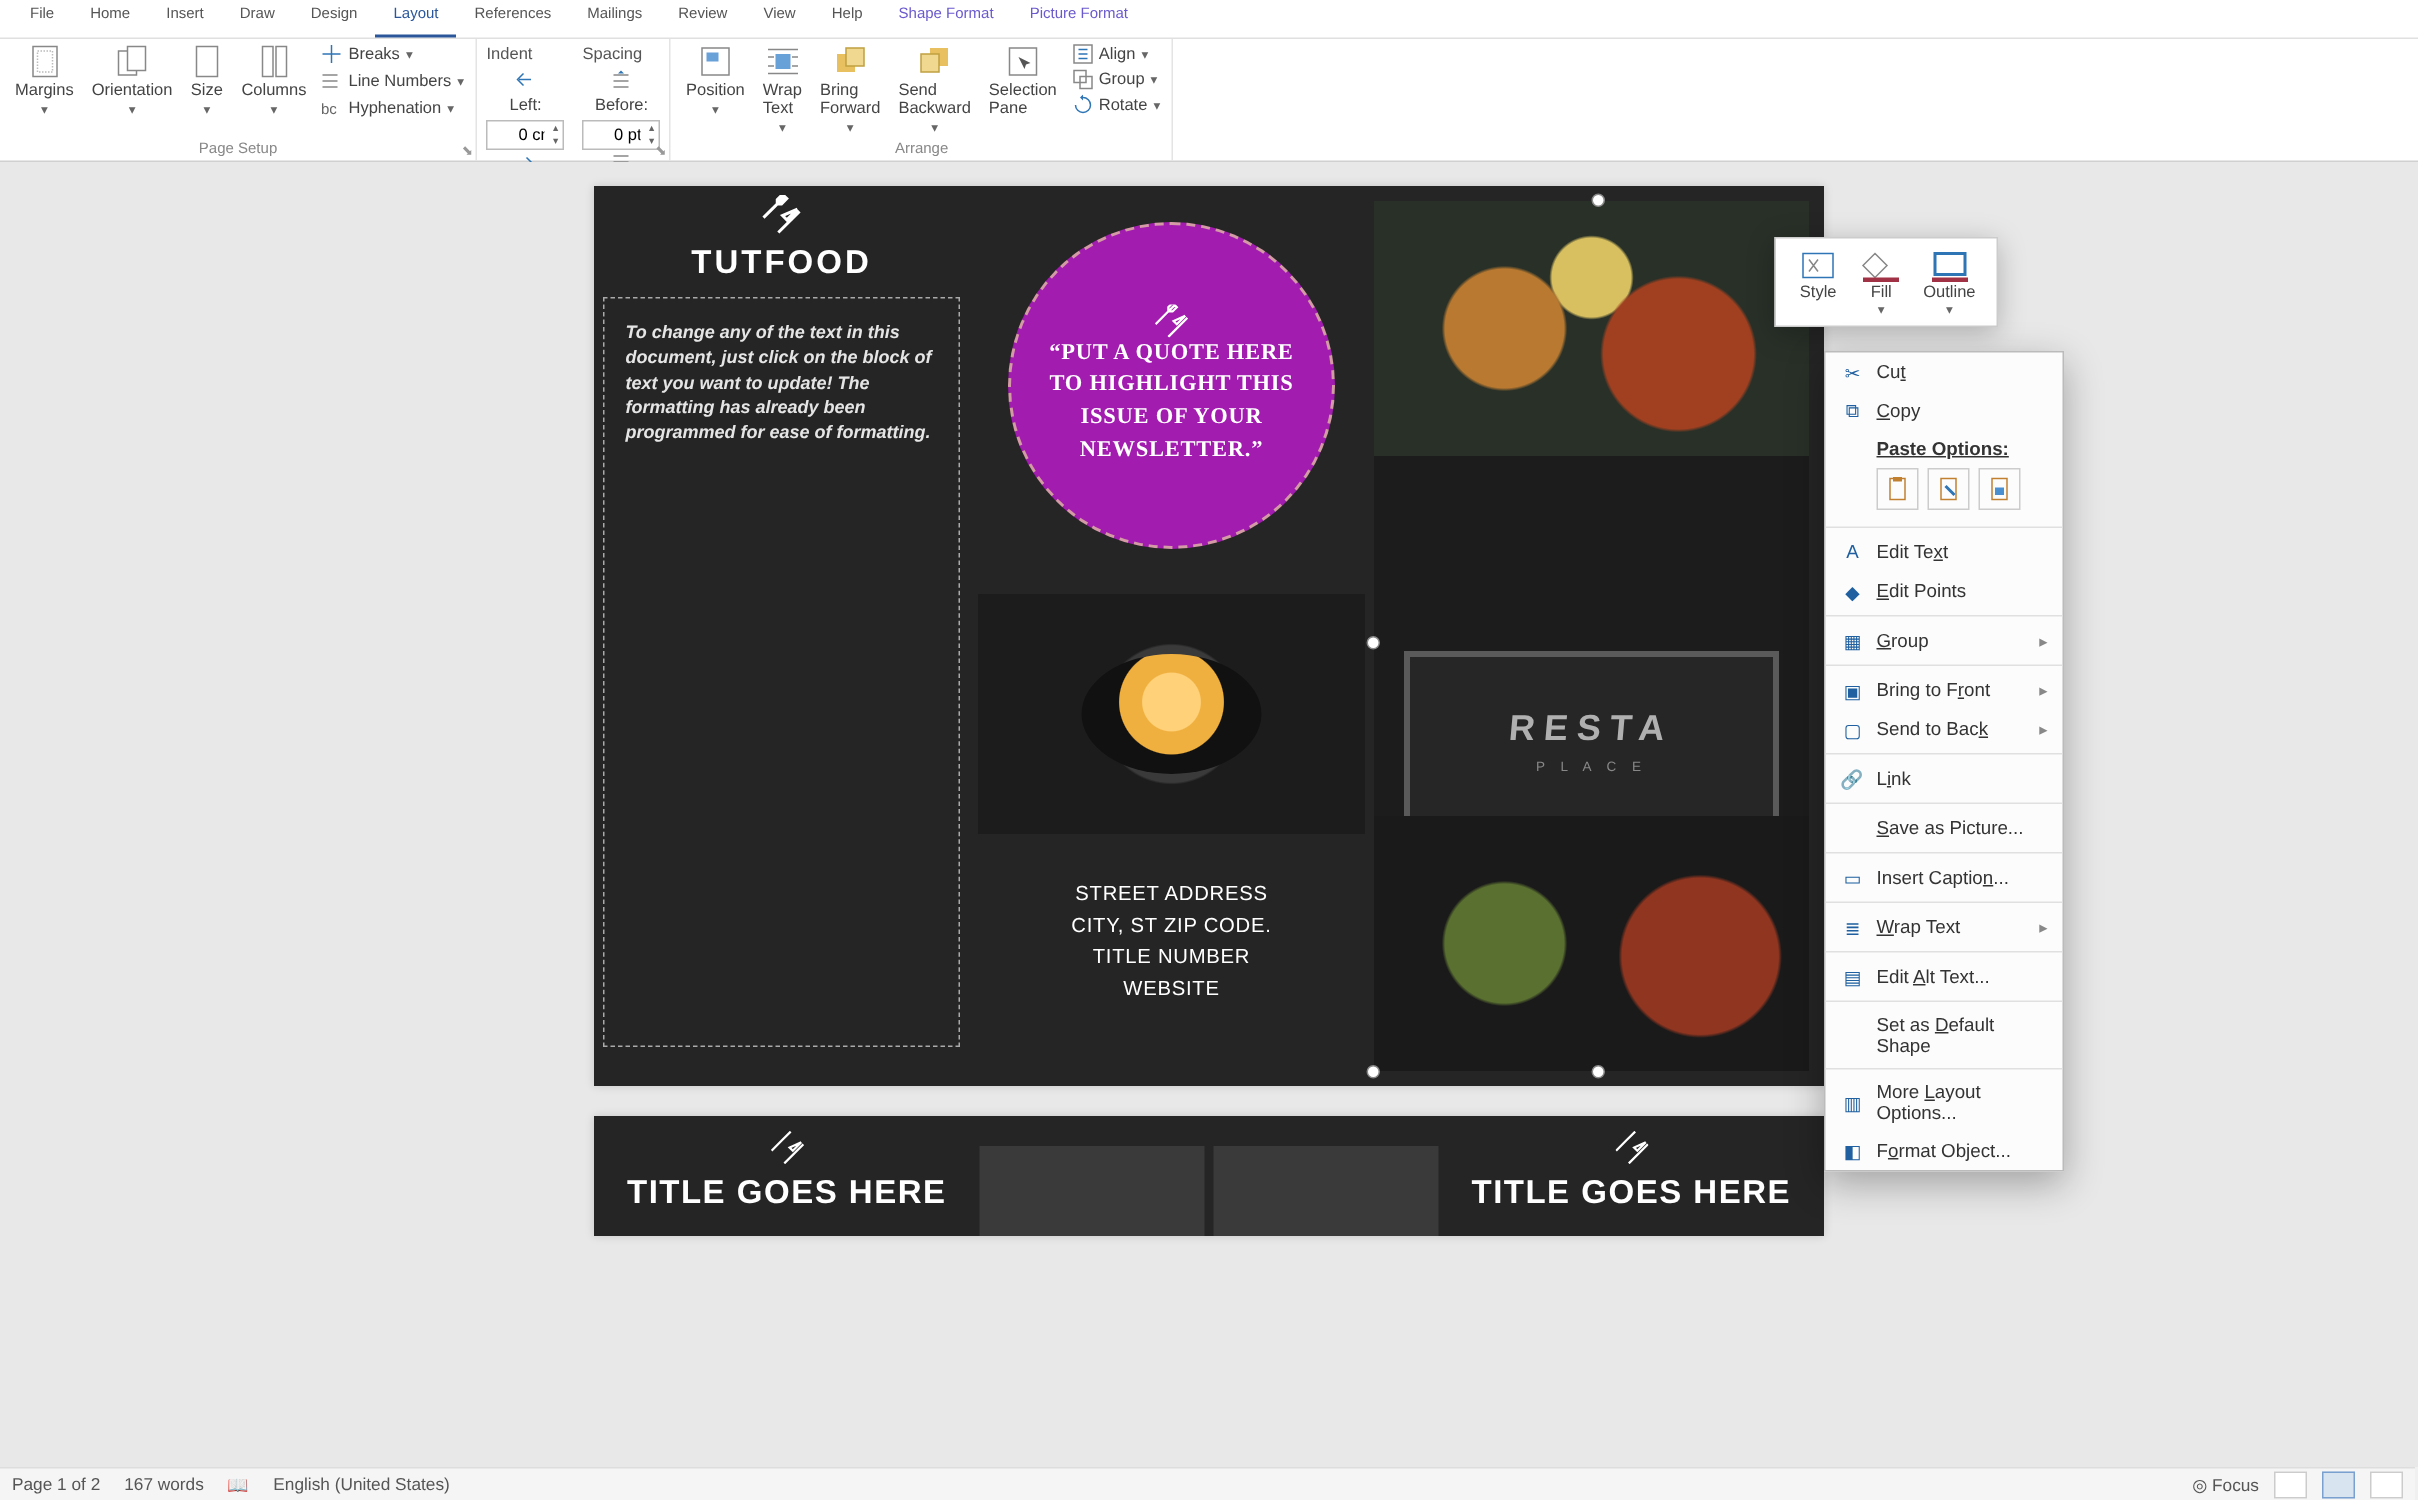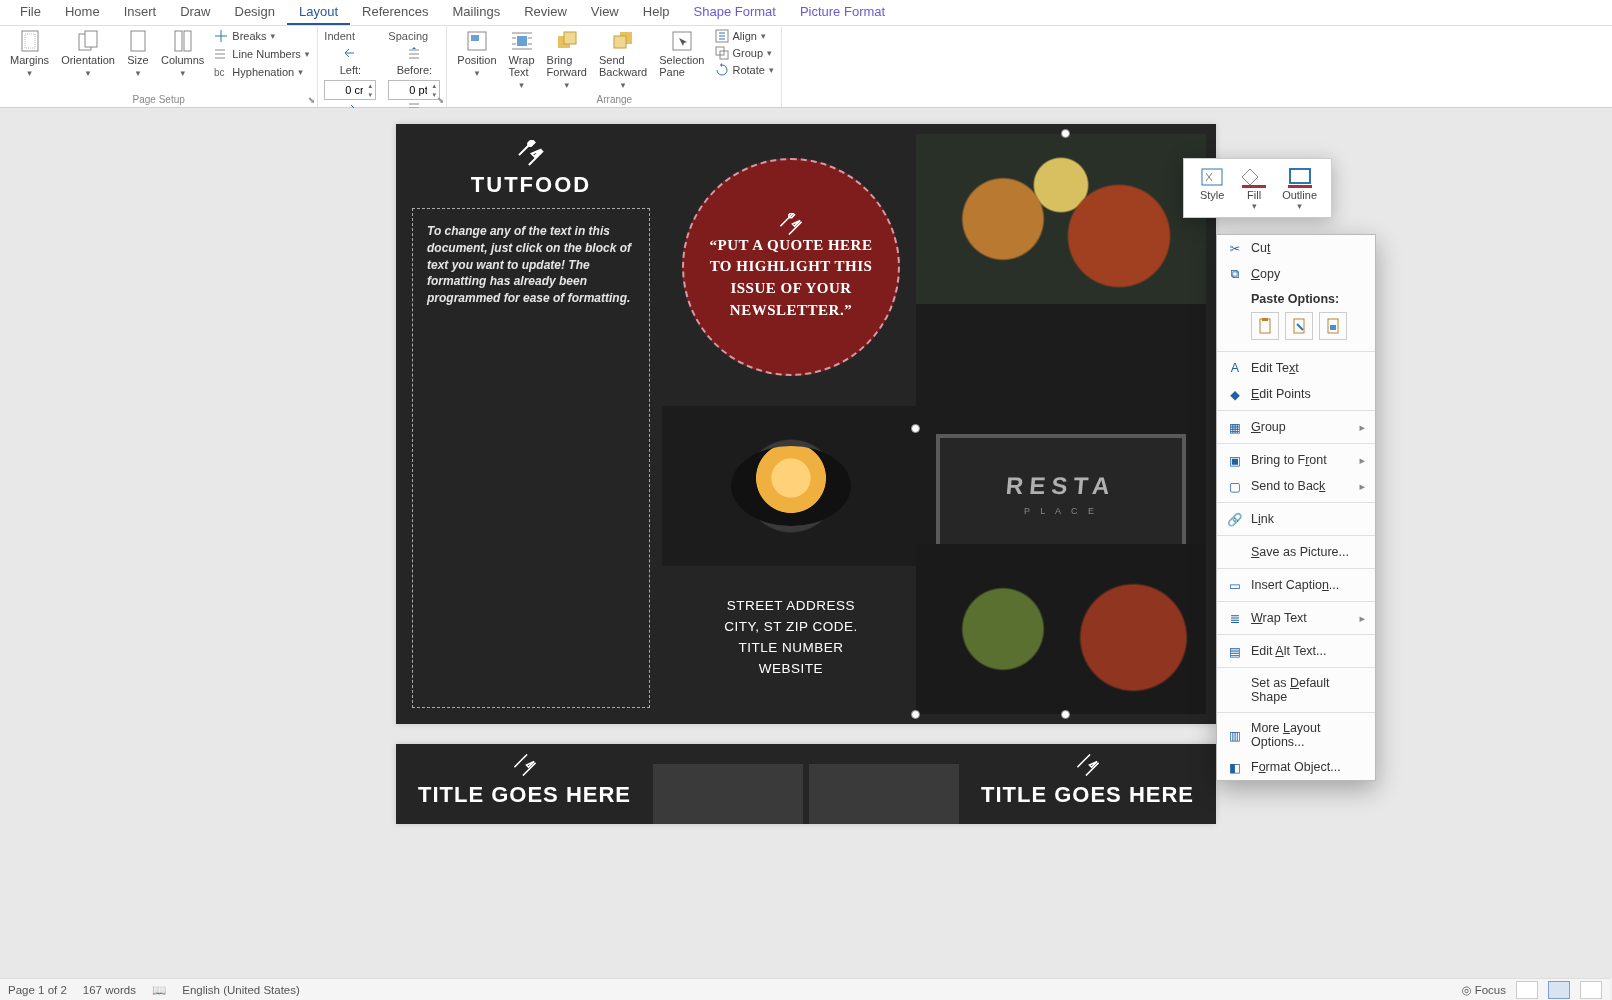--- a/index.html
+++ b/index.html
@@ -1,20 +1,20 @@
 <!DOCTYPE html>
 <html><head>
 <meta charset="utf-8">
 <style>
 * { box-sizing: border-box; margin: 0; padding: 0; font-family: "Segoe UI", Arial, sans-serif; }
 body { background: #f0f0f0; overflow: hidden; }
 
 
 .ribbon-tabs { background: #fff; display: flex; padding: 0 8px; height: 26px; border-bottom: 1px solid #e0e0e0; }
-.ribbon-tabs .tab { padding: 4px 12px; font-size: 13px; color: #555; cursor: pointer; }
+.ribbon-tabs .tab { padding: 4px 12px; font-size: 10px; color: #555; cursor: pointer; }
 .ribbon-tabs .tab.active { color: #2b579a; border-bottom: 2px solid #2b579a; }
 .ribbon-tabs .tab.contextual { color: #6a5acd; }
 
 
 .ribbon { background: #fff; display: flex; border-bottom: 1px solid #d0d0d0; height: 82px; }
 .ribbon-group { border-right: 1px solid #e4e4e4; padding: 2px 6px; display: flex; flex-direction: column; justify-content: space-between; position: relative; }
 .ribbon-group .buttons { display: flex; gap: 4px; flex: 1; align-items: flex-start; }
 .ribbon-group .glabel { font-size: 10px; color: #888; text-align: center; margin-top: 2px; }
 .rbig { display: flex; flex-direction: column; align-items: center; padding: 2px 4px; font-size: 11px; color: #444; cursor: pointer; gap: 2px; }
 .rbig svg, .rbig .ic { width: 22px; height: 22px; }
@@ -29,35 +29,35 @@
 .ip-col .hdr { font-size: 11px; color: #555; margin-bottom: 4px; }
 .ip-row { display: flex; align-items: center; gap: 4px; font-size: 11px; color: #444; margin-bottom: 2px; flex-direction: column; }
 .ip-row svg { width: 14px; height: 14px; flex-shrink: 0; }
 .arr-col { display:flex; flex-direction: column; gap:1px; }
 .caret { font-size: 9px; color: #666; }
 .dl-icon { position: absolute; right: 2px; bottom: 2px; font-size: 9px; color: #999; cursor: pointer; }
 
 
 .canvas { position: absolute; top: 108px; left: 0; right: 0; bottom: 22px; background: #e8e8e8; overflow: auto; display: flex; flex-direction: column; align-items: center; }
 .page { background: #fff; width: 820px; margin: 16px auto 20px; position: relative; box-shadow: 0 0 6px rgba(0,0,0,0.15); }
-.page1content { display: flex; padding: 10px; background: #252525; height: 600px; position: relative; }
+.page1content { display: flex; background: #252525; height: 600px; position: relative; }
 .handle { width: 9px; height: 9px; background: #fff; border: 1px solid #888; border-radius: 50%; position: absolute; }
 .page .handle.tl { top: 4px; left: 4px; } .page .handle.tm { top: 4px; left: 50%; }
 .page .handle.ml { top: 50%; left: 4px; } .page .handle.bm { bottom: 4px; left: 50%; }
 
 .col { flex: 1; padding: 6px; position: relative; }
 .col.left { flex: 0 0 250px; }
 .col.mid { flex: 0 0 270px; }
 
 .logo-ic { display: flex; justify-content: center; }
 .brand { color: #fff; font-weight: 700; font-size: 22px; letter-spacing: 2px; text-align: center; margin-top: 6px; }
 .textbox-dashed { border: 1px dashed #aaa; padding: 14px; margin-top: 10px; min-height: 500px; }
 .textbox-dashed p { color: #e5e5e5; font-size: 12px; font-style: italic; font-weight: 600; line-height: 1.4; }
 
-.quote-circle { width: 218px; height: 218px; border-radius: 50%; background: #7f1d1d; border: 2px dashed #d49aa5; margin: 18px auto 0; display: flex; flex-direction: column; align-items: center; justify-content: center; padding: 24px; text-align: center; }
+.quote-circle { width: 218px; height: 218px; border-radius: 50%; background: #a21caf; border: 2px dashed #d49aa5; margin: 18px auto 0; display: flex; flex-direction: column; align-items: center; justify-content: center; padding: 24px; text-align: center; }
 .quote-circle .q { color: #fff; font-size: 15px; font-weight: 600; letter-spacing: .5px; line-height: 1.45; font-family: Georgia, serif; }
 .food-img { width: 100%; height: 160px; margin-top: 30px; background: radial-gradient(circle at 50% 50%, #3a3a3a 0 30%, #1c1c1c 31% 100%); position: relative; }
 .food-img::after { content:""; position:absolute; left:50%; top:50%; width:120px; height:80px; transform:translate(-50%,-50%); border-radius:50%; background: radial-gradient(circle at 50% 40%, #ffd27a 0 25%, #f0b040 26% 45%, #111 46% 100%); }
 .address-block { color: #fff; text-align: center; font-size: 13.5px; letter-spacing: .5px; margin-top: 30px; line-height: 1.55; }
 
 .cover-img { position: absolute; top:10px; bottom:10px; right:10px; width: 290px; background: #1c1c1c; }
 .cover-img::before { content:""; position:absolute; left:0; top:0; right:0; height:170px; background: radial-gradient(circle at 30% 50%, #b97930 0 18%, transparent 19%), radial-gradient(circle at 70% 60%, #a14020 0 22%, transparent 23%), radial-gradient(circle at 50% 30%, #d8c060 0 14%, transparent 15%), #283028; }
 .cover-img::after { content:""; position:absolute; left:0; right:0; bottom:0; height:170px; background: radial-gradient(circle at 30% 50%, #5a7030 0 18%, transparent 19%), radial-gradient(circle at 75% 55%, #903520 0 22%, transparent 23%), #1a1a1a; }
 .cover-img .handle { z-index: 3; }
 .cover-img .handle.ctl { top:-5px; left:50%; } 
@@ -77,21 +77,21 @@
 
 .mini-toolbar { position: absolute; top: 158px; right: 280px; background: #fff; border: 1px solid #ccc; box-shadow: 0 4px 18px rgba(0,0,0,0.25); display:flex; gap:6px; padding: 6px 10px 4px; z-index: 40; }
 .mini-toolbar .mitem { display:flex; flex-direction:column; align-items:center; font-size:11px; color:#444; cursor:pointer; padding: 2px 4px; }
 .mini-toolbar svg { width: 28px; height: 22px; }
 
 
 .ctx-menu { position:absolute; top: 234px; right: 236px; width: 160px; background:#fcfcfc; border:1px solid #bbb; box-shadow: 0 8px 24px rgba(0,0,0,0.3); z-index:50; font-size:12.5px; color:#333; }
 .ctx-item { display:flex; align-items:center; gap:8px; padding: 5px 10px; cursor:pointer; }
 .ctx-item .cic { width:16px; height:16px; display:flex; align-items:center; justify-content:center; color:#2060a0; flex-shrink:0; }
 .ctx-item .sub { margin-left:auto; color:#888; font-size:11px; }
-.ctx-label { padding: 5px 10px 2px 34px; font-weight:600; }
+.ctx-label { padding: 5px 10px 2px 34px; font-weight:600;text-decoration:underline; }
 .ctx-paste-opts { display:flex; gap:6px; padding: 4px 10px 8px 34px; }
 .ctx-paste-opts .po { width:28px; height:28px; border:1px solid #ccc; cursor:pointer; display:flex; align-items:center; justify-content:center; }
 .ctx-sep { height:1px; background:#e0e0e0; margin:3px 0; }
 
 
 .status { position:absolute; left:0; right:2px; bottom:0; height:22px; background:#f5f5f5; border-top:1px solid #ddd; display:flex; align-items:center; padding:0 8px; font-size:11.5px; color:#555; }
 .status .r { margin-left:auto; display:flex; align-items:center; gap:10px; }
 .viewbtn { width:22px; height:18px; border:1px solid #ccc; display:inline-block; cursor:pointer; background:#fff; }
 .viewbtn.active { background:#d8e4f0; border-color:#7aa0d0; }
 

